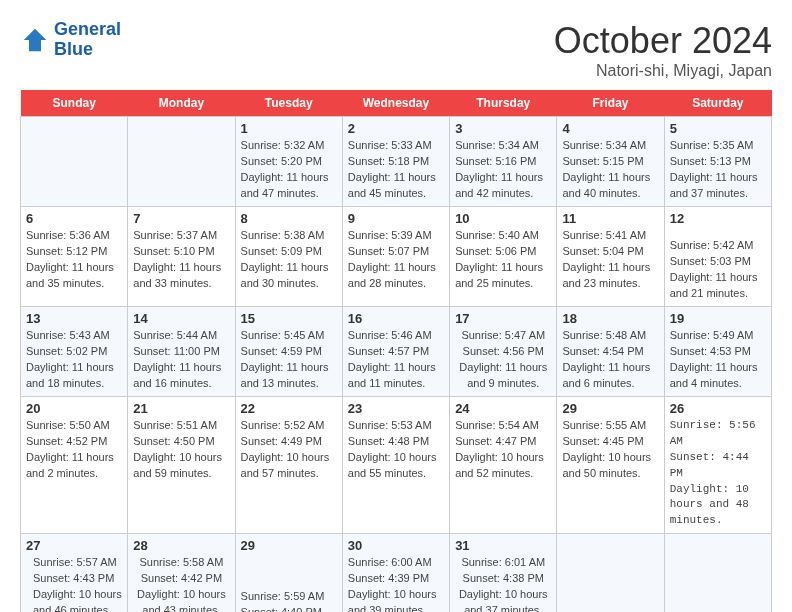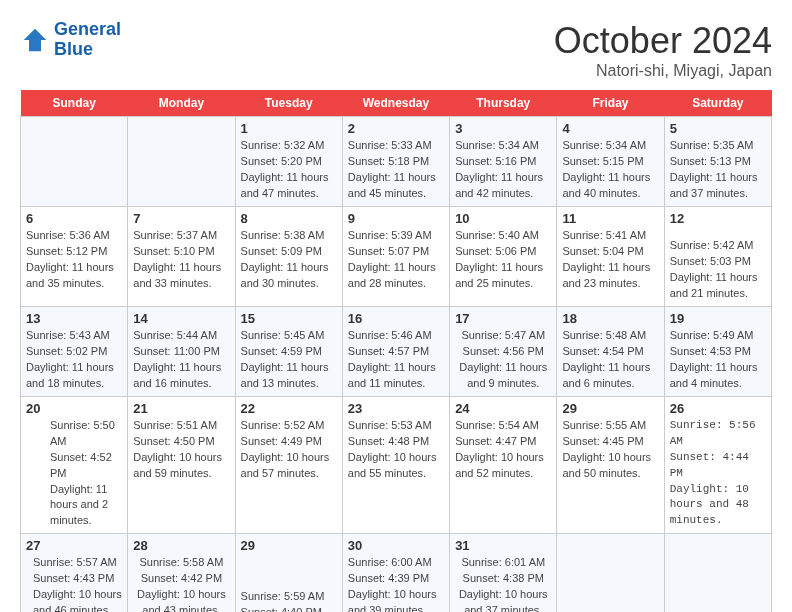--- a/index.html
+++ b/index.html
@@ -238,21 +238,21 @@
         <td>
           <span class="day-number">19</span>
           <div class="day-info" style="white-space: pre-line;">Sunrise: 5:49 AM
 Sunset: 4:53 PM
 Daylight: 11 hours and 4 minutes.</div>
         </td>
       </tr>
       <tr>
         <td>
           <span class="day-number">20</span>
-          <div class="day-info" style="white-space: pre-line; margin-left: 24px;">Sunrise: 5:50 AM
+          <div class="day-info" style="white-space: pre-line;">Sunrise: 5:50 AM
 Sunset: 4:52 PM
 Daylight: 11 hours and 2 minutes.</div>
         </td>
         <td>
           <span class="day-number">21</span>
           <div class="day-info" style="white-space: pre-line;">Sunrise: 5:51 AM
 Sunset: 4:50 PM
 Daylight: 10 hours and 59 minutes.</div>
         </td>
         <td>

